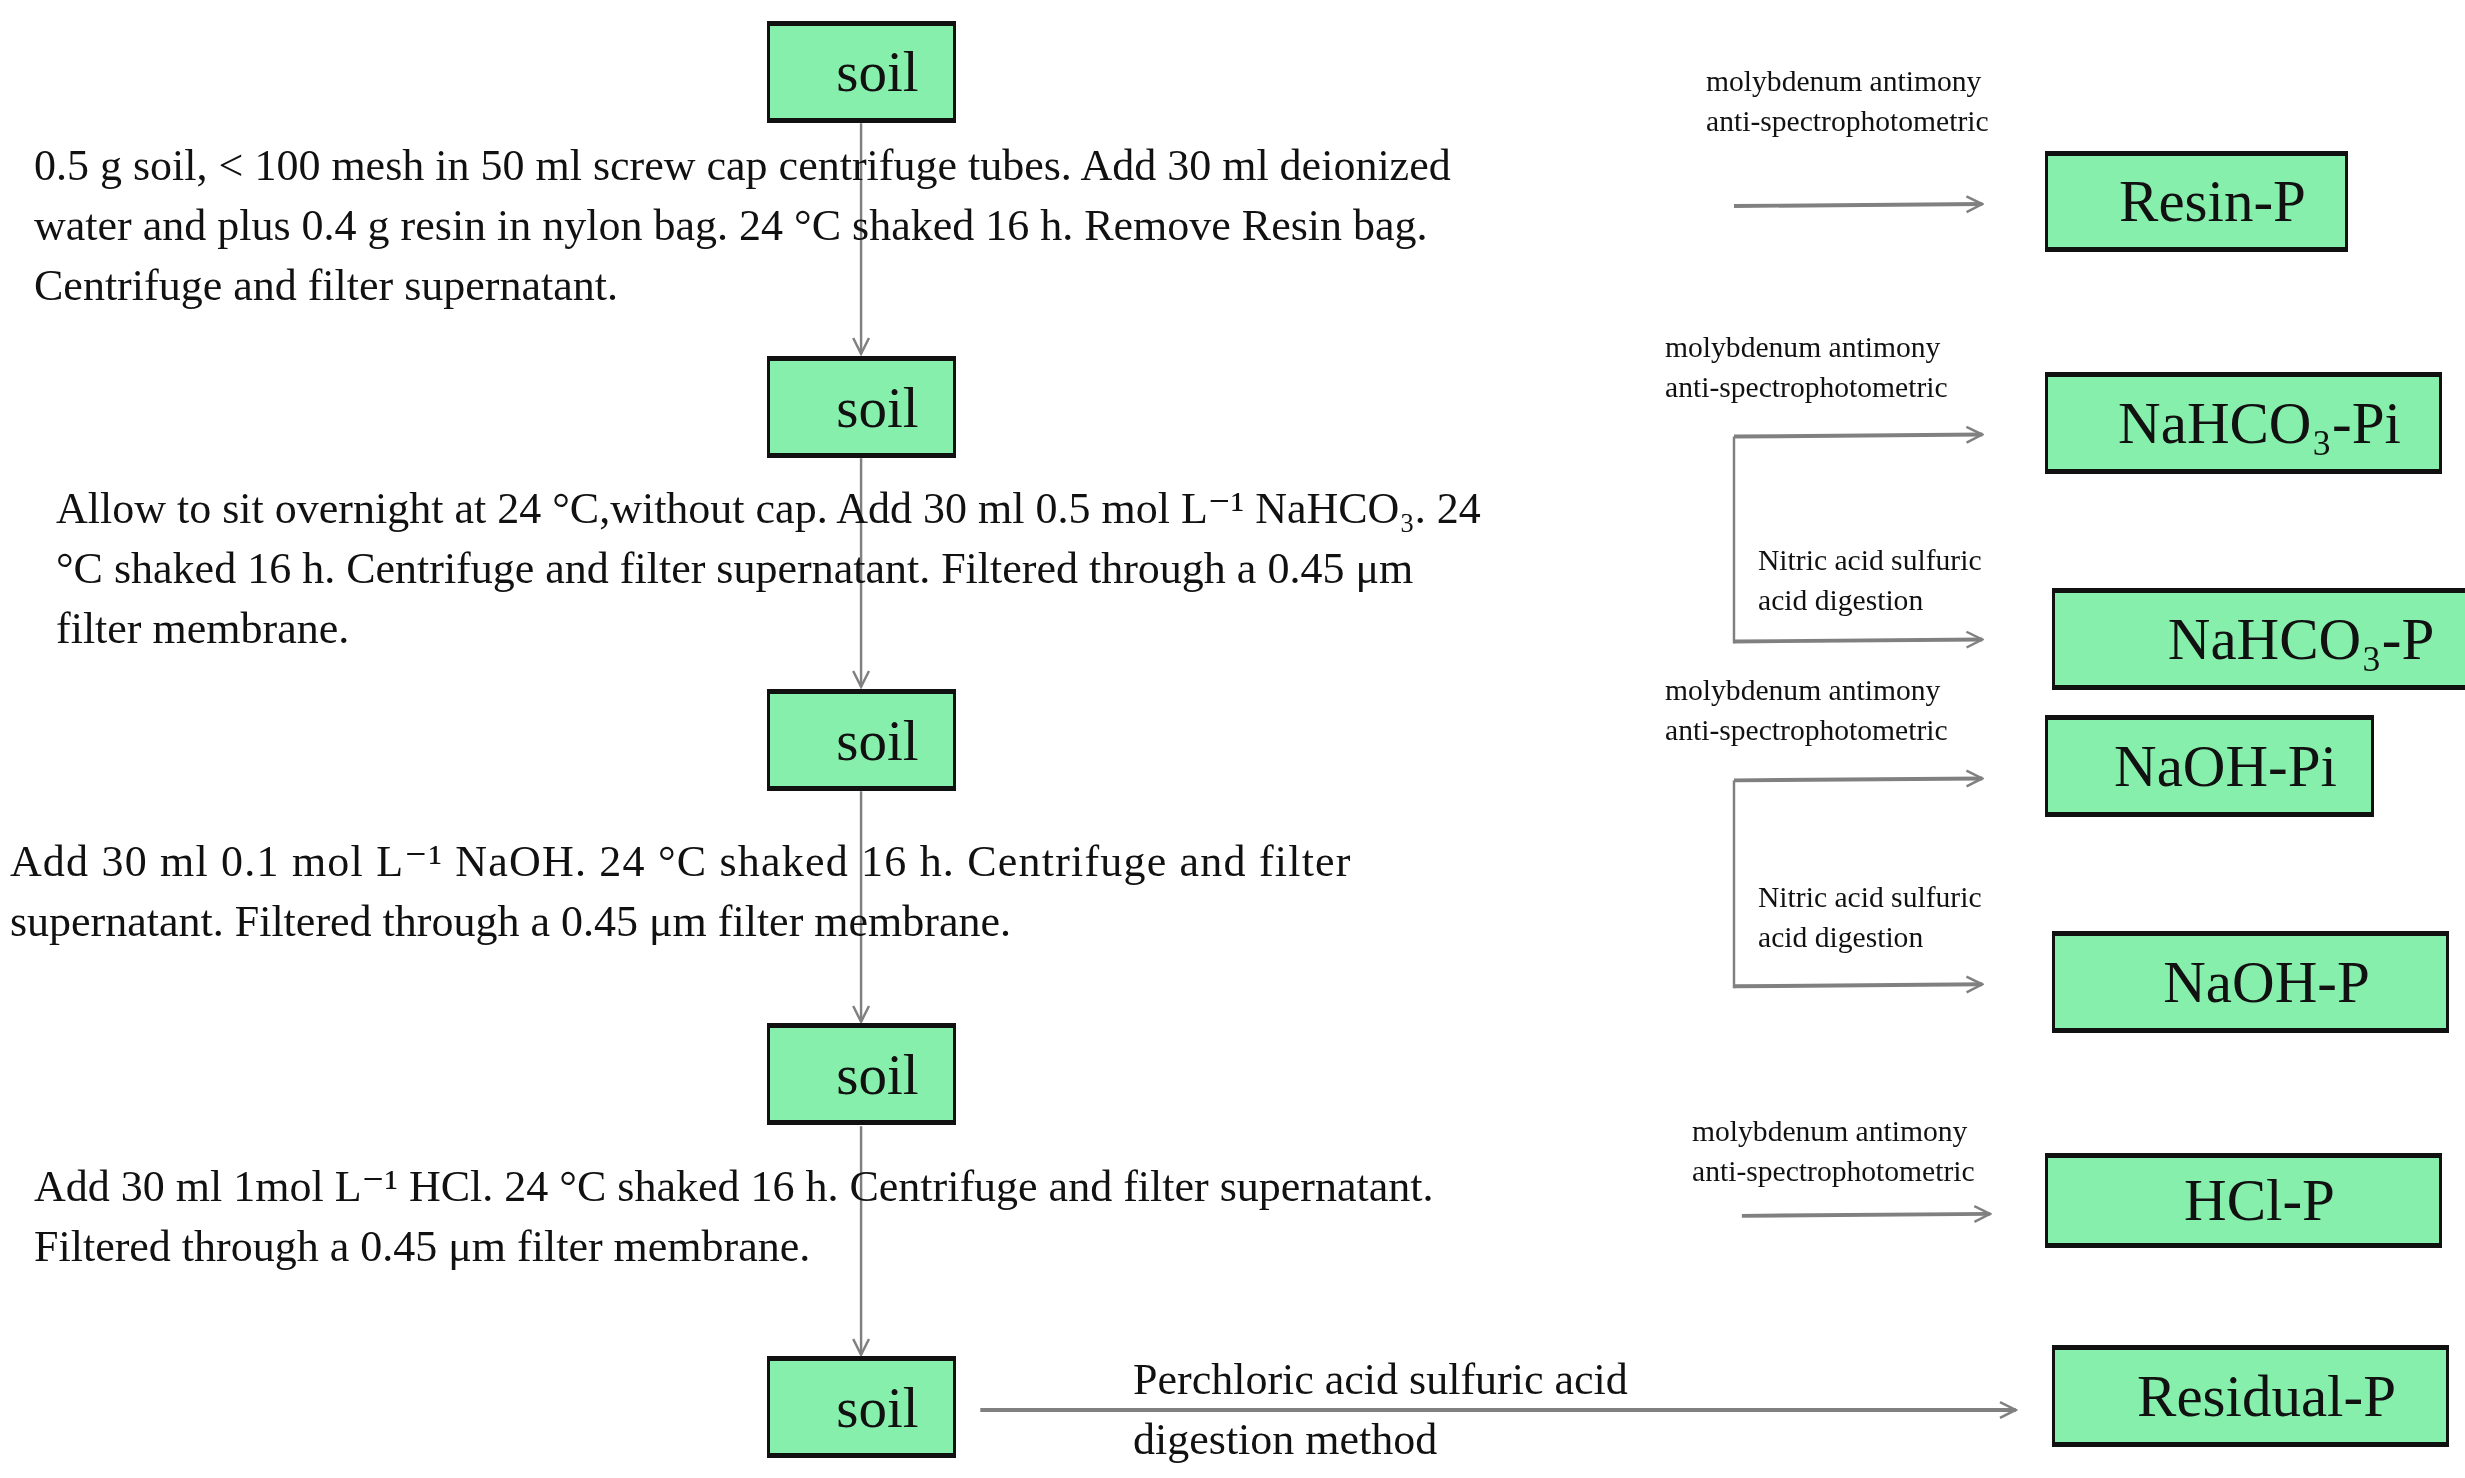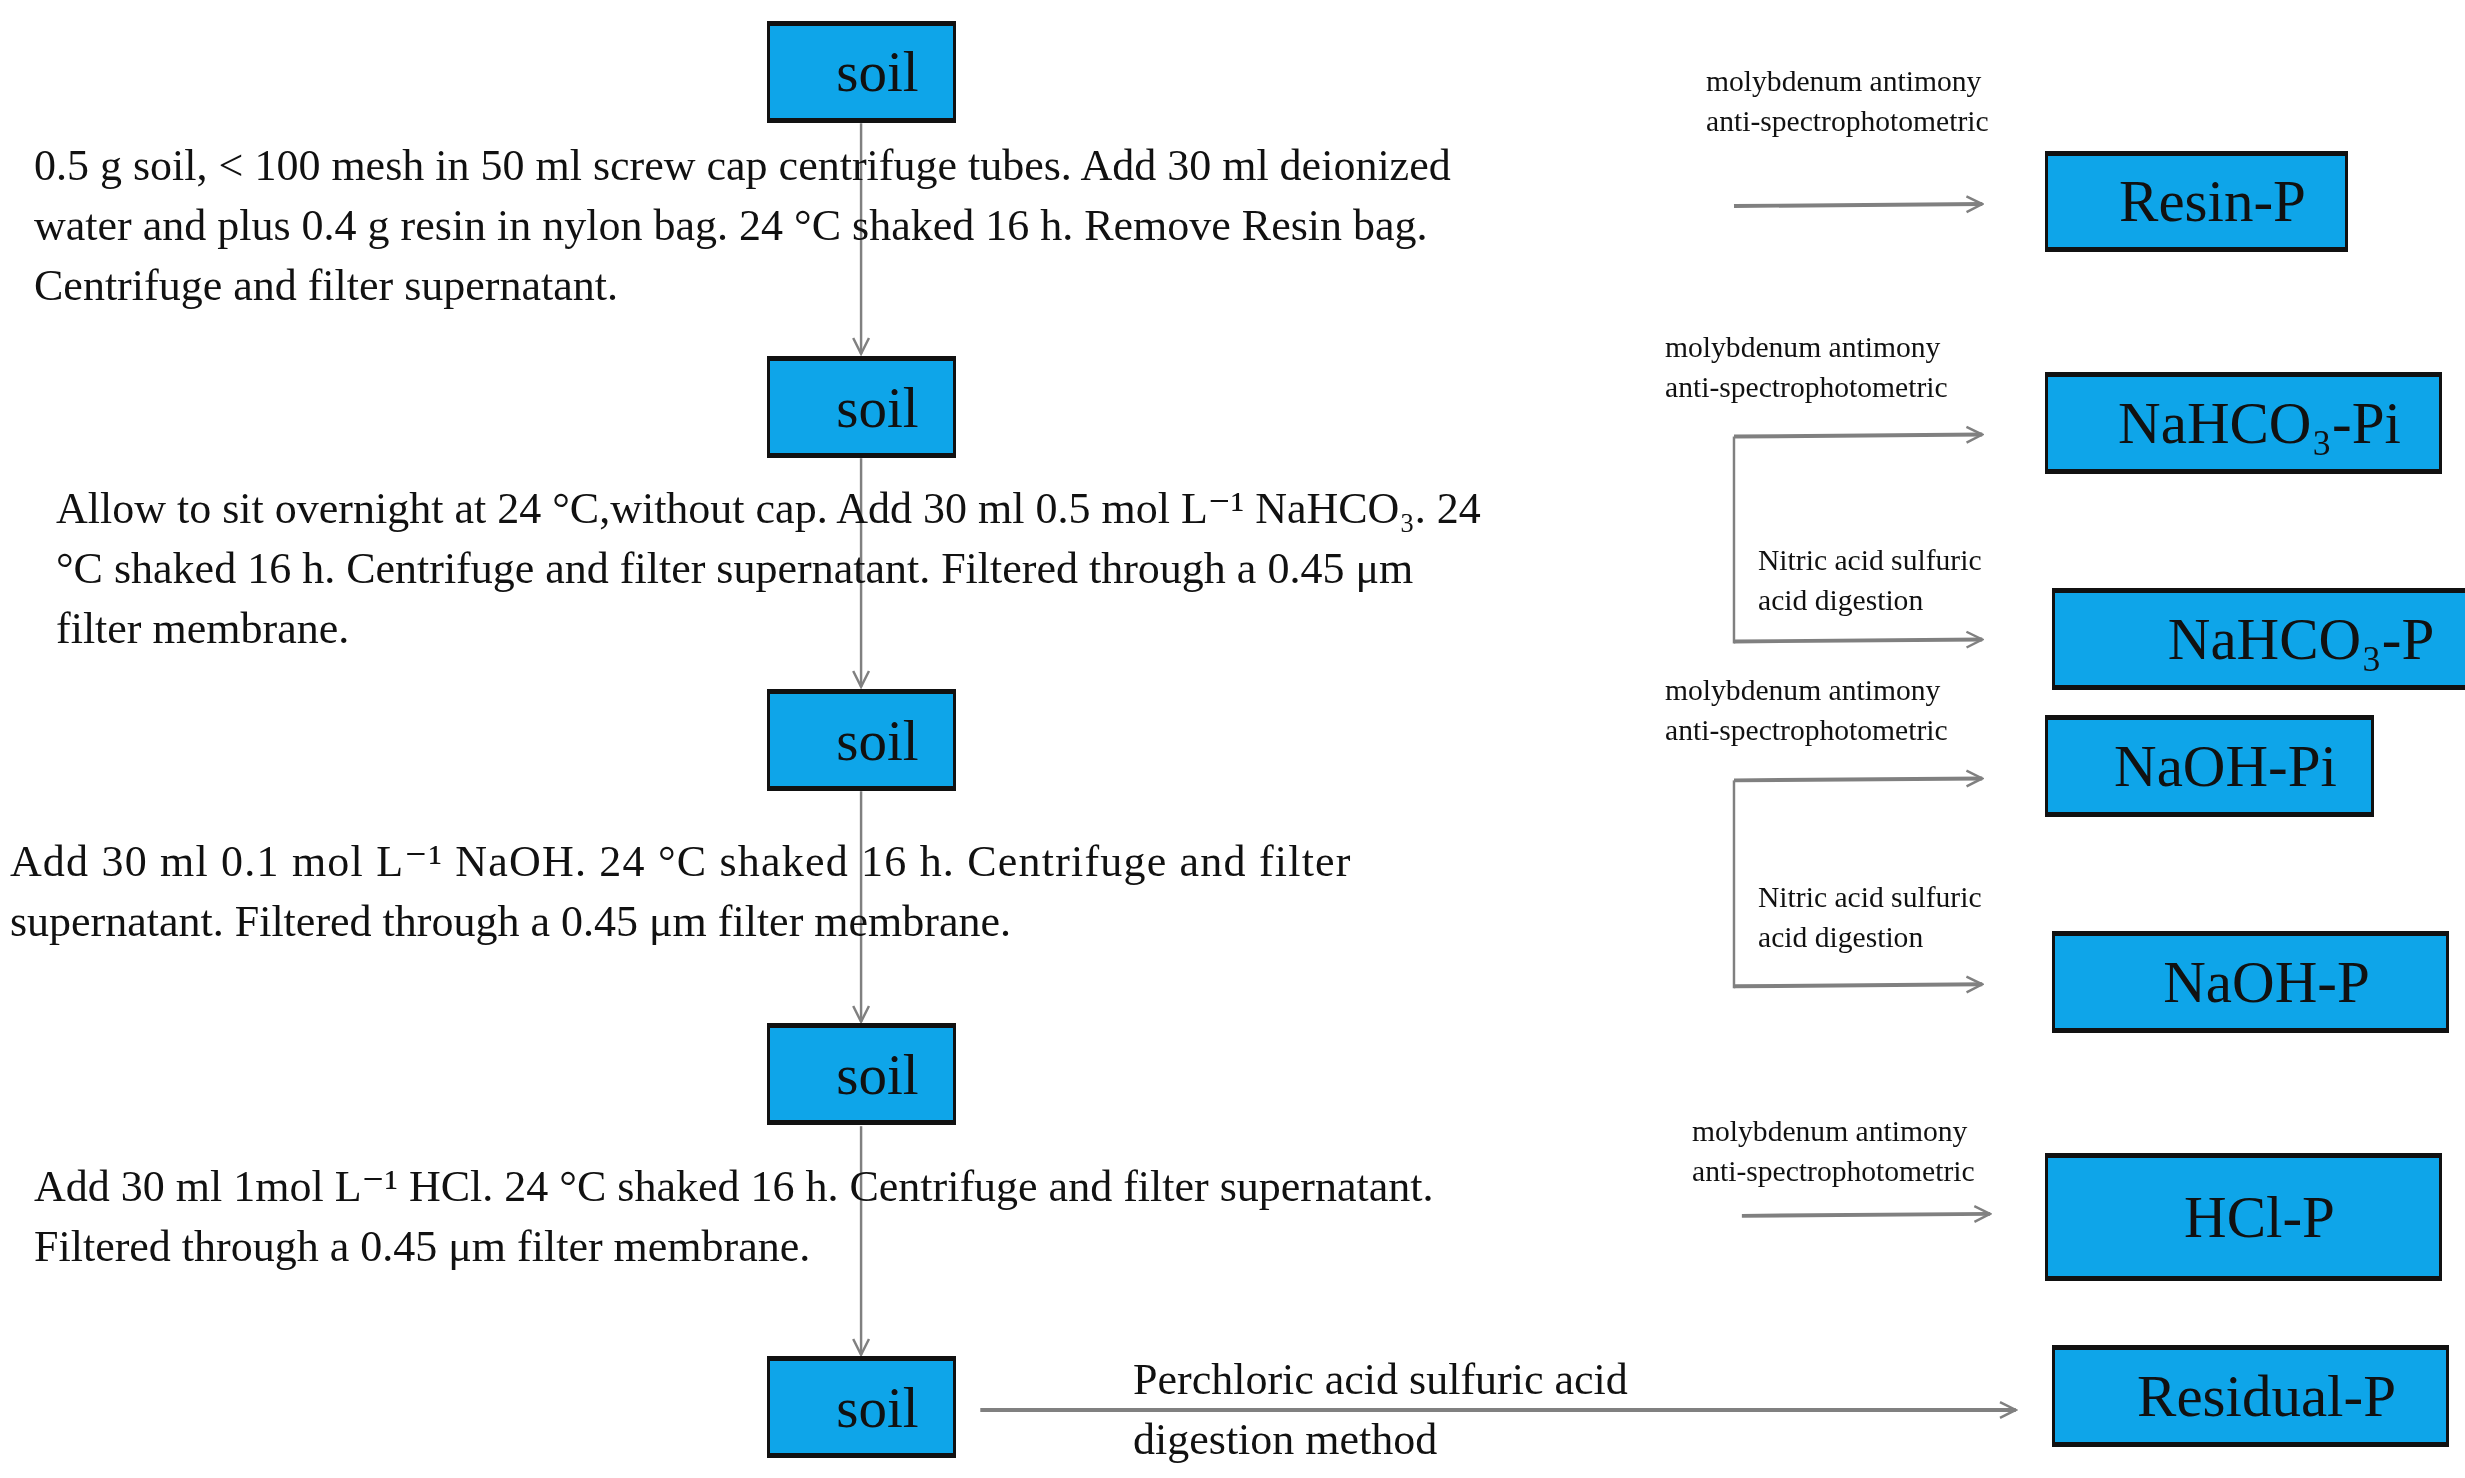--- a/index.html
+++ b/index.html
@@ -1,17 +1,17 @@
 <!DOCTYPE html>
 <html><head>
 <meta charset="utf-8">
 <style>
   html,body{margin:0;padding:0;background:#fff;}
   body{width:2466px;height:1479px;position:relative;overflow:hidden;font-family:"Liberation Serif","DejaVu Serif",serif;color:#111;}
-  .box{position:absolute;border:3.9px solid #111;border-top-width:5.9px;border-bottom-width:5.9px;background:#0ea5e9;display:flex;align-items:center;justify-content:center;box-sizing:border-box;padding-left:32px;}
+  .box{position:absolute;border:3.9px solid #111;border-top-width:5.9px;border-bottom-width:5.9px;background:#86efac;display:flex;align-items:center;justify-content:center;box-sizing:border-box;padding-left:32px;}
   .soil{font-size:57px;}
   .frac{font-size:59px;white-space:nowrap;}
   .para{position:absolute;font-size:44px;line-height:60px;white-space:nowrap;}
   .note{position:absolute;font-size:29.6px;line-height:40px;white-space:nowrap;}
   .method{position:absolute;font-size:44px;line-height:60px;white-space:nowrap;}
   svg.lines{position:absolute;left:0;top:0;}
 </style>
 </head>
 <body>
 
@@ -116,19 +116,19 @@
   </div>
 <div class="box frac" style="left:2052px;top:588px;width:466px;height:102px;">
     <span>NaHCO₃-P</span>
   </div>
 <div class="box frac" style="left:2045px;top:715px;width:329px;height:102px;">
     <span>NaOH-Pi</span>
   </div>
 <div class="box frac" style="left:2052px;top:931px;width:397px;height:102px;">
     <span>NaOH-P</span>
   </div>
-<div class="box frac" style="left:2045px;top:1153px;width:397px;height:128px;">
+<div class="box frac" style="left:2045px;top:1153px;width:397px;height:95px;">
     <span>HCl-P</span>
   </div>
 <div class="box frac" style="left:2052px;top:1345px;width:397px;height:102px;">
     <span>Residual-P</span>
   </div>
 
 
 </body></html>

